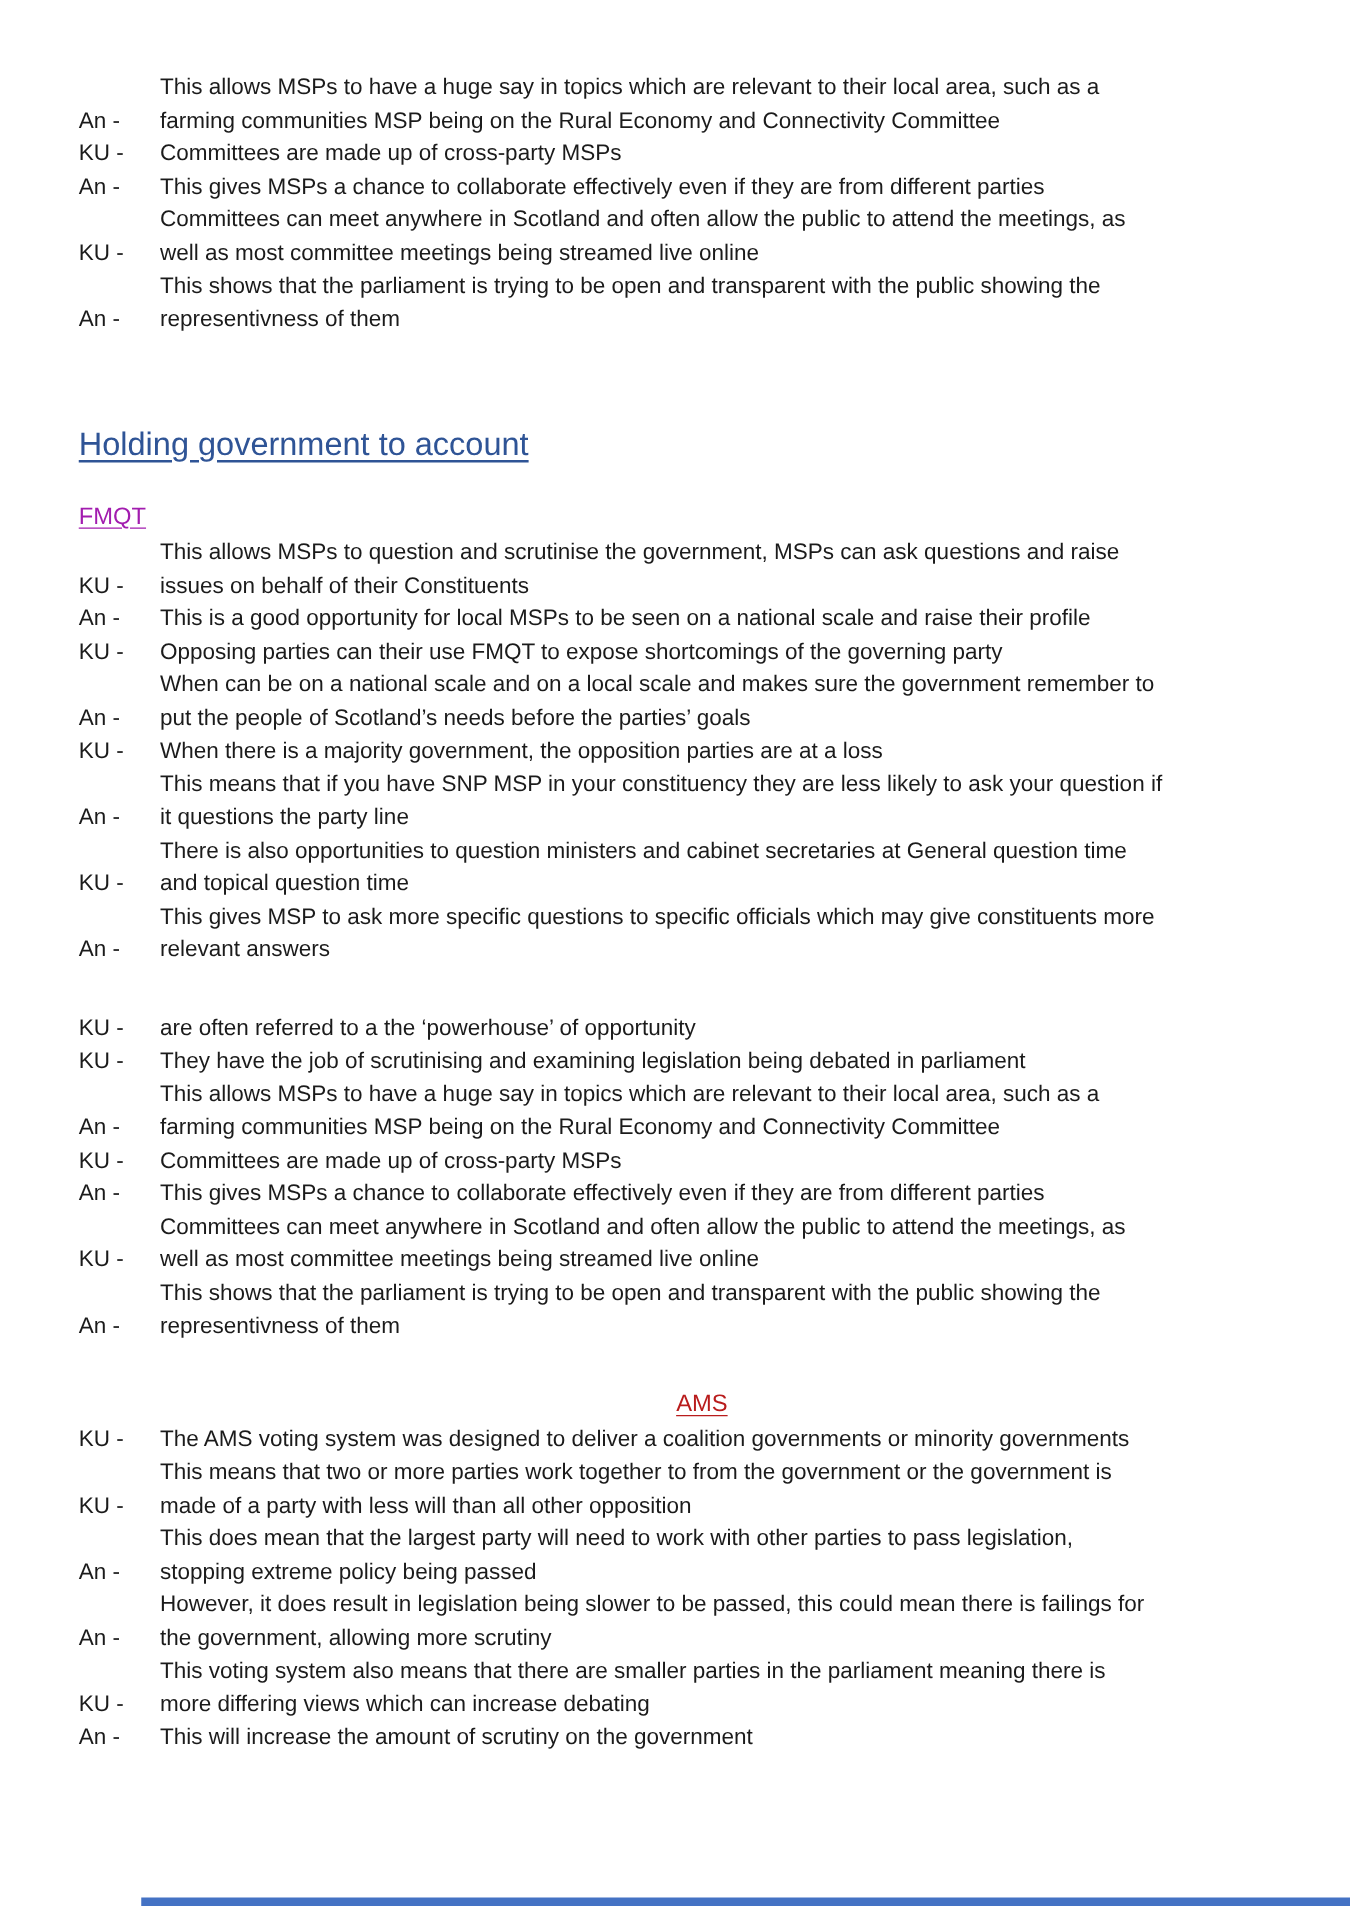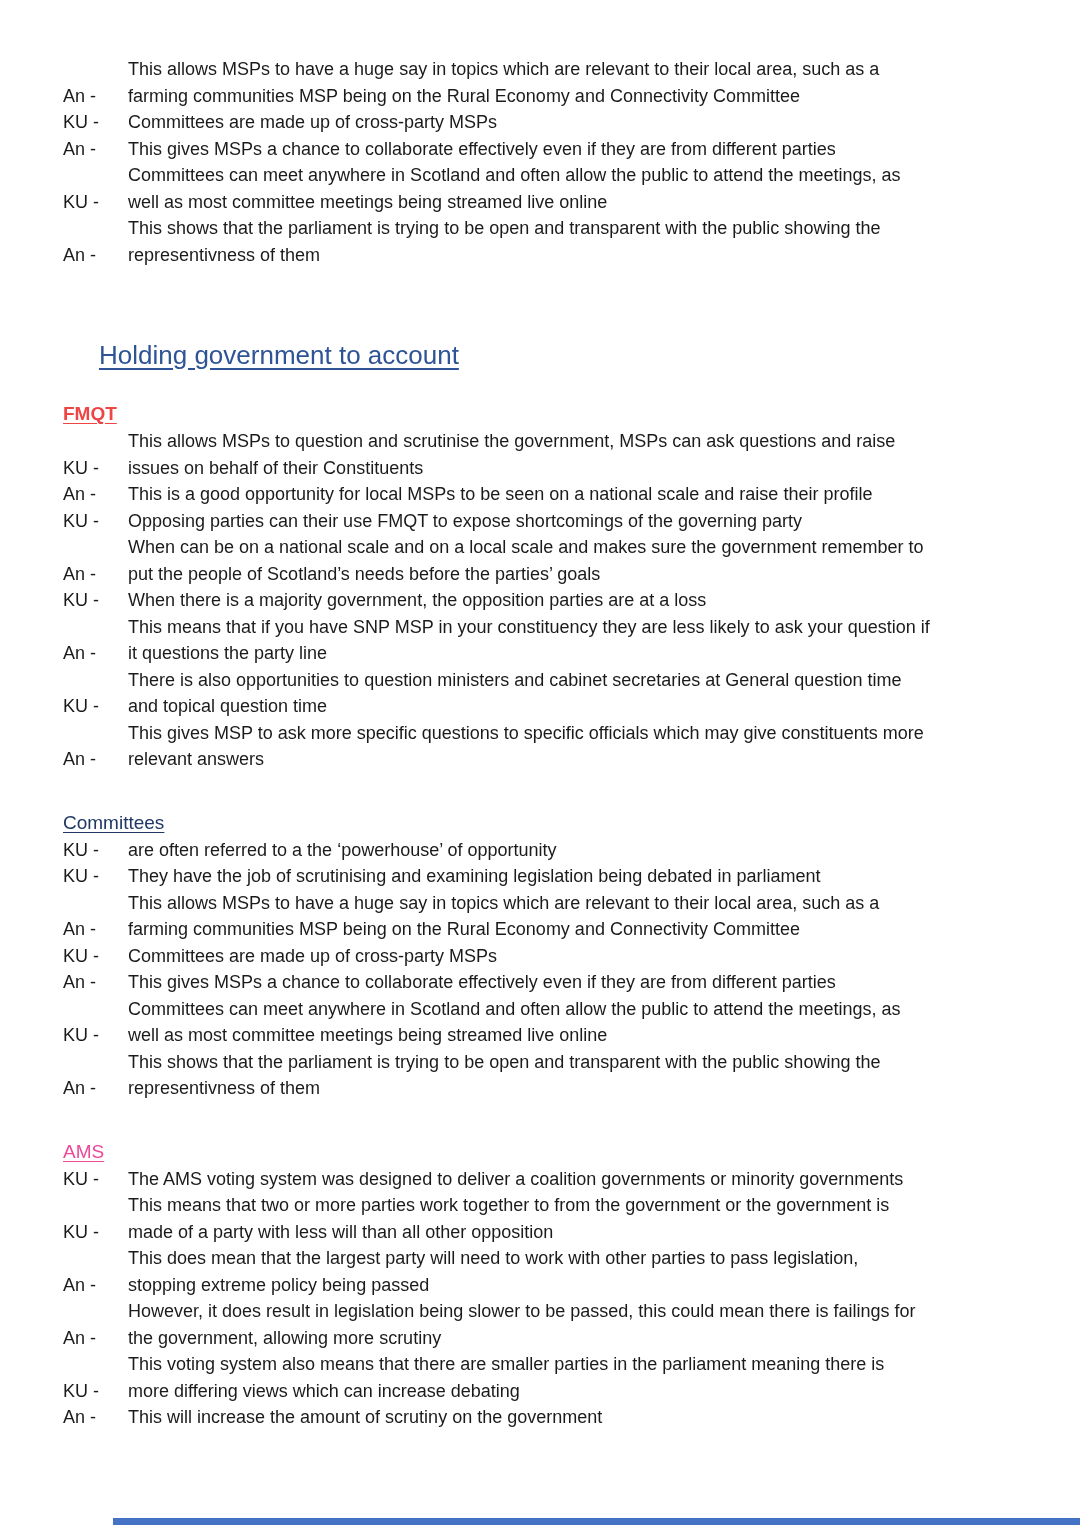--- a/index.html
+++ b/index.html
@@ -95,26 +95,26 @@
 well as most committee meetings being streamed live online</span>
       </div>
 
       <div class="note-row">
         <span class="note-label">An -</span>
         <span class="note-text">This shows that the parliament is trying to be open and transparent with the public showing the
 representivness of them</span>
       </div>
     </div>
 
-  <h1 class="main-heading" style="color: rgb(47, 84, 150); margin-left: 36px;">Holding government to account</h1>
+  <h1 class="main-heading" style="color: rgb(47, 84, 150);">Holding government to account</h1>
 
   <div>
 
       <div class="section">
-        <h2 class="section-heading" style="color: #ef4444; font-weight: bold;">FMQT</h2>
+        <h2 class="section-heading" style="color: #a21caf;">FMQT</h2>
         <div class="note-list">
 
             <div class="note-row">
               <span class="note-label">KU -</span>
               <span class="note-text">This allows MSPs to question and scrutinise the government, MSPs can ask questions and raise
 issues on behalf of their Constituents</span>
             </div>
 
             <div class="note-row">
               <span class="note-label">An -</span>
@@ -151,21 +151,20 @@
 
             <div class="note-row">
               <span class="note-label">An -</span>
               <span class="note-text">This gives MSP to ask more specific questions to specific officials which may give constituents more
 relevant answers</span>
             </div>
           </div>
       </div>
 
       <div class="section">
-        <h2 class="section-heading" style="color: rgb(31, 56, 100);">Committees</h2>
         <div class="note-list">
 
             <div class="note-row">
               <span class="note-label">KU -</span>
               <span class="note-text">are often referred to a the ‘powerhouse’ of opportunity</span>
             </div>
 
             <div class="note-row">
               <span class="note-label">KU -</span>
               <span class="note-text">They have the job of scrutinising and examining legislation being debated in parliament</span>
@@ -195,21 +194,21 @@
 
             <div class="note-row">
               <span class="note-label">An -</span>
               <span class="note-text">This shows that the parliament is trying to be open and transparent with the public showing the
 representivness of them</span>
             </div>
           </div>
       </div>
 
       <div class="section">
-        <h2 class="section-heading" style="color: #ec4899;">AMS</h2>
+        <h2 class="section-heading" style="color: #b91c1c; text-align: center;">AMS</h2>
         <div class="note-list">
 
             <div class="note-row">
               <span class="note-label">KU -</span>
               <span class="note-text">The AMS voting system was designed to deliver a coalition governments or minority governments</span>
             </div>
 
             <div class="note-row">
               <span class="note-label">KU -</span>
               <span class="note-text">This means that two or more parties work together to from the government or the government is

